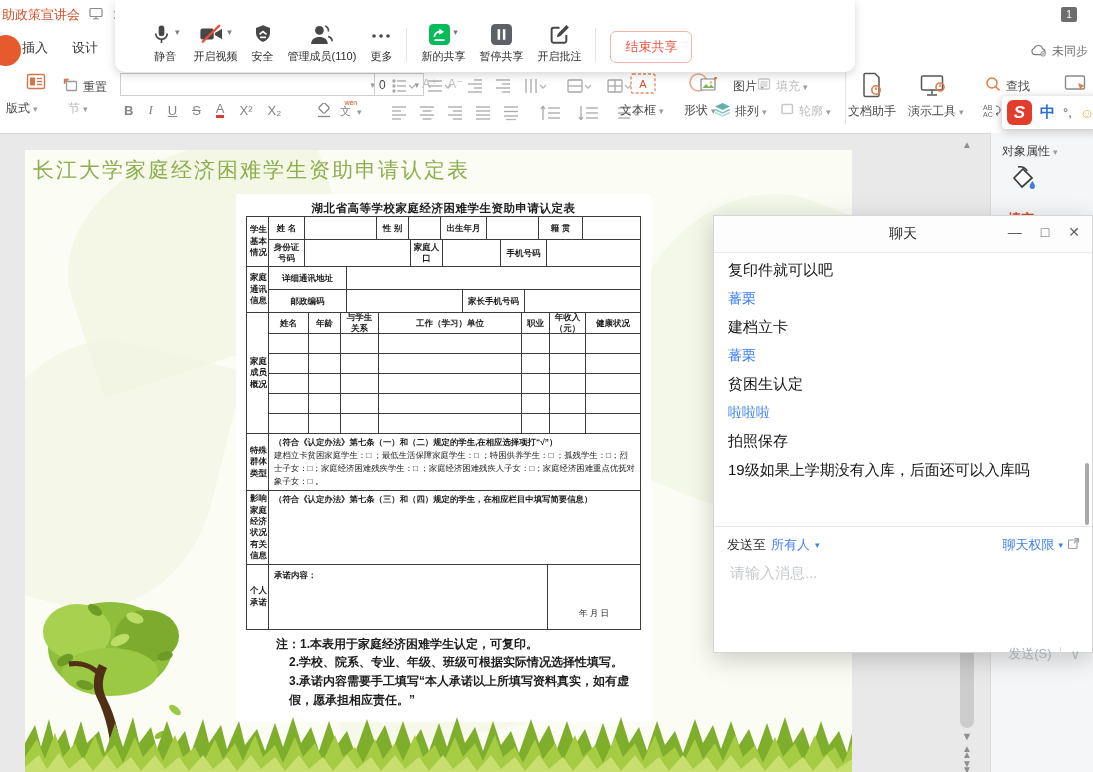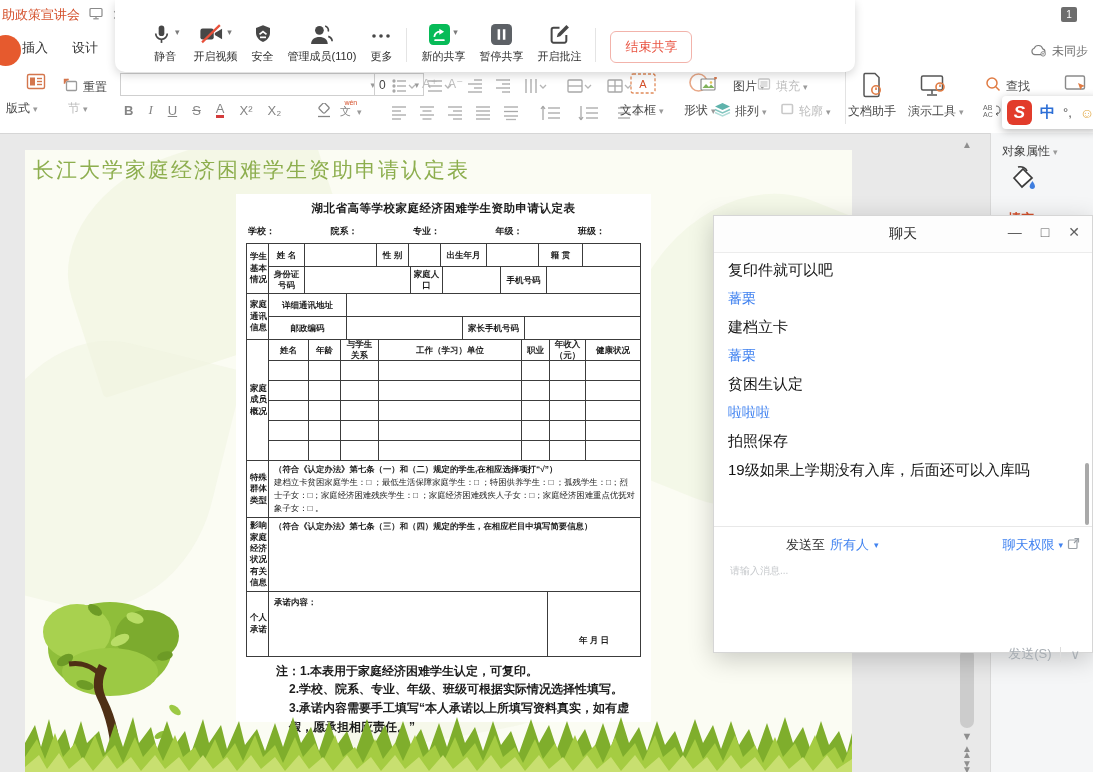--- a/index.html
+++ b/index.html
@@ -72,21 +72,21 @@
   .fc.lab{font-weight:bold;}
   .ftext{padding:2px 5px;font-size:8.4px;line-height:1.55;text-align:left;}
   .ftext .bold{font-weight:bold;}
   .h22{height:22px}.h26{height:26px}.h20{height:20px}.h19{height:19px}.h64{height:64px}
   .w32{width:32px}.w36{width:36px}.w44{width:44px}.w46{width:46px}.w52{width:52px}.w56{width:56px}
   .w58{width:58px}.w62{width:62px}.w72{width:72px}.w78{width:78px}.w92{width:92px}.w106{width:106px}.w116{width:116px}
   .grow{flex:1}
   .famrow .fc:nth-child(1){width:40px}.famrow .fc:nth-child(2){width:32px}.famrow .fc:nth-child(3){width:38px}
   .famrow .fc:nth-child(4){flex:1}.famrow .fc:nth-child(5){width:28px}.famrow .fc:nth-child(6){width:36px}.famrow .fc:nth-child(7){width:54px}
   .pledge-content{flex:1;align-items:flex-start;justify-content:flex-start;font-weight:bold;padding:5px;}
-  .pledge-date{align-items:flex-end;justify-content:center;padding-bottom:10px;font-weight:bold;text-align:center;}
+  .pledge-date{align-items:flex-end;justify-content:center;padding-bottom:10px;font-weight:normal;text-align:center;}
   .fm-notes{margin:5px 0 0 40px;font-size:12px;font-weight:bold;line-height:1.55;color:#1c1c1c;}
   .fm-note:not(:first-child){padding-left:13px;}
 
   
   .sb-thumb{left:960px;top:648px;width:14px;height:80px;background:#cccccc;border-radius:7px;z-index:2;}
   .sb-arrow{left:959px;width:16px;text-align:center;color:#8f8f8f;font-size:10px;line-height:1;z-index:6;}
   .sb-dbl{letter-spacing:0;line-height:.55;}
 
   
   .rpanel{left:990px;top:133px;width:103px;height:639px;background:#f5f6f7;border-left:1px solid #dadada;box-sizing:border-box;z-index:5;}
@@ -97,26 +97,26 @@
   
   .chat{left:713px;top:215px;width:380px;height:438px;background:#fff;border:1px solid #d6d6d6;box-shadow:0 6px 24px rgba(0,0,0,.2);box-sizing:border-box;z-index:60;}
   .chat-head{position:absolute;left:0;top:0;width:100%;height:36px;border-bottom:1px solid #ececec;display:flex;align-items:center;justify-content:center;font-size:14px;color:#2b2b2b;background:#fdfdfd;}
   .chat-ctrls{position:absolute;right:12px;top:9px;display:flex;gap:19px;color:#5f5f5f;font-size:14px;line-height:1;}
   .chat-body{position:absolute;left:0;top:37px;width:100%;height:272px;padding:9px 14px;box-sizing:border-box;overflow:hidden;}
   .chat-line{margin:0 0 12.5px;line-height:1.1;}
   .chat-line.kind-text{color:#141414;font-size:15px;}
   .chat-line.kind-sender{color:#4082f0;font-size:14px;}
   .chat-scroll{position:absolute;right:3px;top:247px;width:4px;height:62px;background:#a9a9a9;border-radius:2px;}
   .chat-foot{position:absolute;left:0;top:310px;width:100%;border-top:1px solid #e8e8e8;}
-  .send-row{display:flex;align-items:flex-end;justify-content:space-between;padding:9px 12px 0 24px;font-size:13px;margin-left:48px;}
+  .send-row{display:flex;align-items:flex-end;justify-content:space-between;padding:9px 12px 0 13px;font-size:13px;}
   .send-left{display:flex;align-items:center;gap:5px;color:#333;}
   .blue{color:#4082f0;}
   .bcaret{font-size:9px;color:#4082f0;}
   .perm{display:flex;align-items:center;gap:4px;}
-  .chat-input{display:block;border:none;outline:none;resize:none;width:340px;height:48px;margin:8px 0 0 14px;font-size:10px;font-family:inherit;color:#333;}
+  .chat-input{display:block;border:none;outline:none;resize:none;width:340px;height:48px;margin:8px 0 0 14px;font-size:15px;font-family:inherit;color:#333;}
   .chat-input::placeholder{color:#c7cacd;}
   .send-btn-row{position:absolute;right:12px;top:118px;display:flex;align-items:center;gap:9px;color:#a7adb3;font-size:13px;}
   .send-div{width:1px;height:15px;background:#ddd;}
 
   .icon{display:inline-block;}
 </style>
 </head>
 <body>
 
 <div class="screen">
@@ -427,28 +427,20 @@
   <div class="abs slide">
     <div class="abs leafdecor" style="left:40px;top:0px;width:280px;height:210px;transform:rotate(-18deg);"></div>
     <div class="abs leafdecor" style="left:-40px;top:190px;width:230px;height:270px;transform:rotate(14deg);opacity:.5;"></div>
     <div class="abs leafdecor" style="left:600px;top:40px;width:260px;height:320px;transform:rotate(22deg);opacity:.55;"></div>
     <div class="abs leafdecor" style="left:300px;top:370px;width:320px;height:210px;transform:rotate(-10deg);opacity:.45;"></div>
 
     <div class="abs slide-heading">长江大学家庭经济困难学生资助申请认定表</div>
 
     <div class="abs paper">
       <div class="fm-title">湖北省高等学校家庭经济困难学生资助申请认定表</div>
-      <div class="fm-fields">
-
-      <span>学校：</span>
-          <span>院系：</span>
-          <span>专业：</span>
-          <span>年级：</span>
-          <span>班级：</span>
-        </div>
 
       <div class="fwrap">
 
         <div class="fsec">
           <div class="vlab">学生基本情况</div>
           <div class="fbody">
             <div class="frow h22">
               <div class="fc lab w36">姓  名</div>
               <div class="fc w72"></div>
               <div class="fc lab w32">性  别</div>

